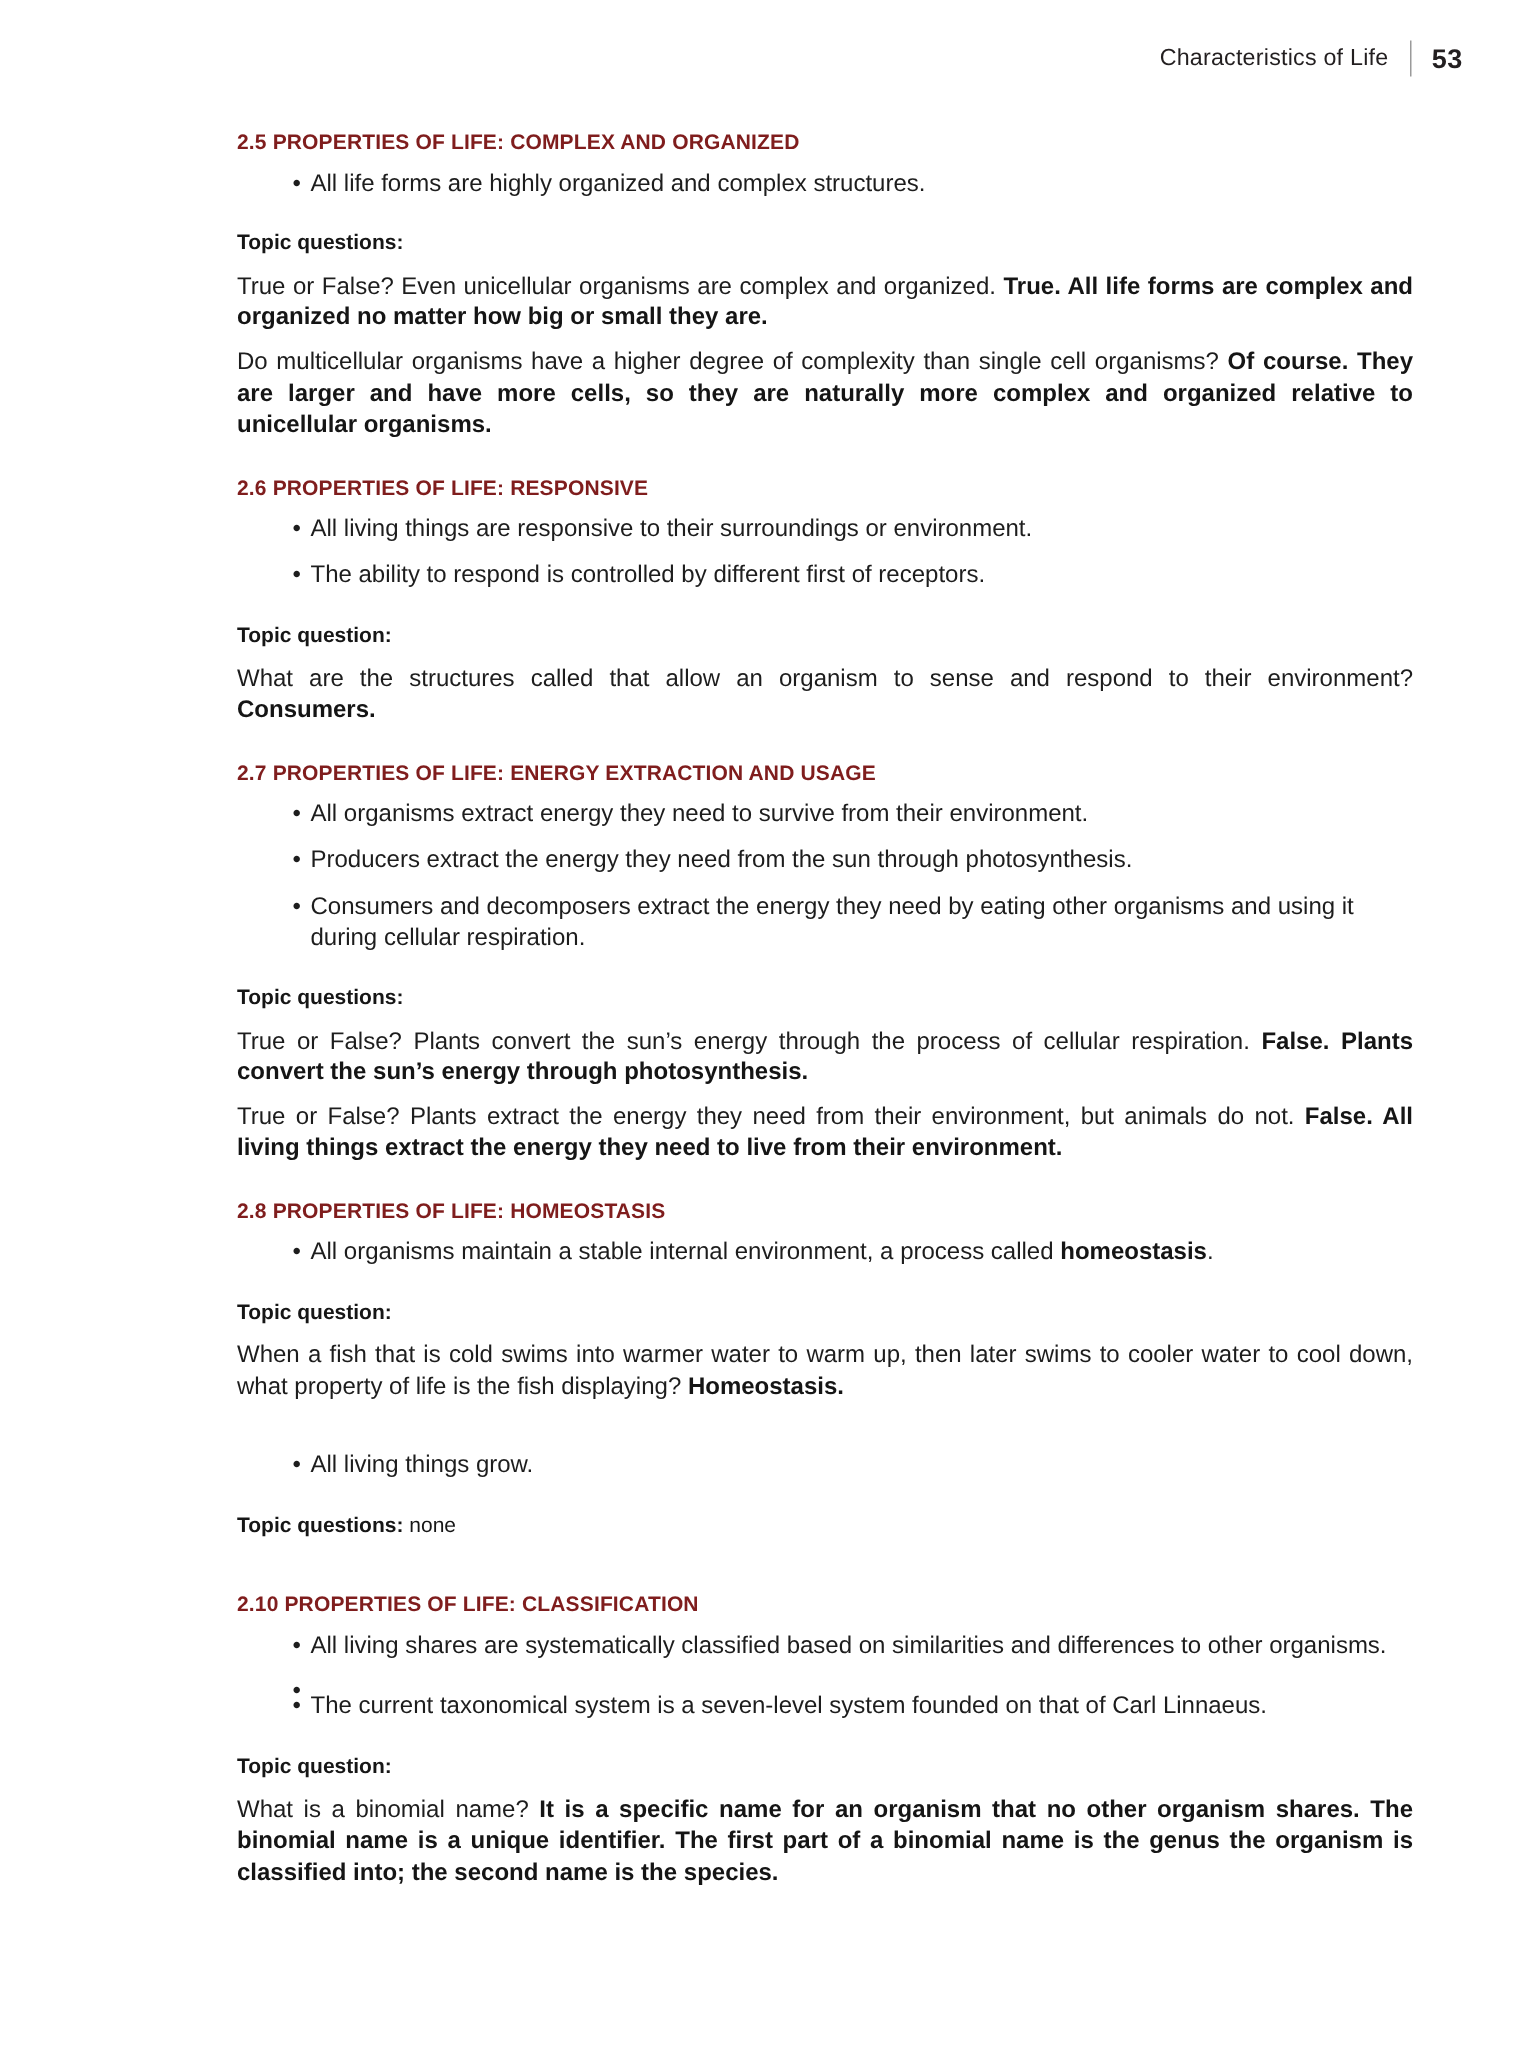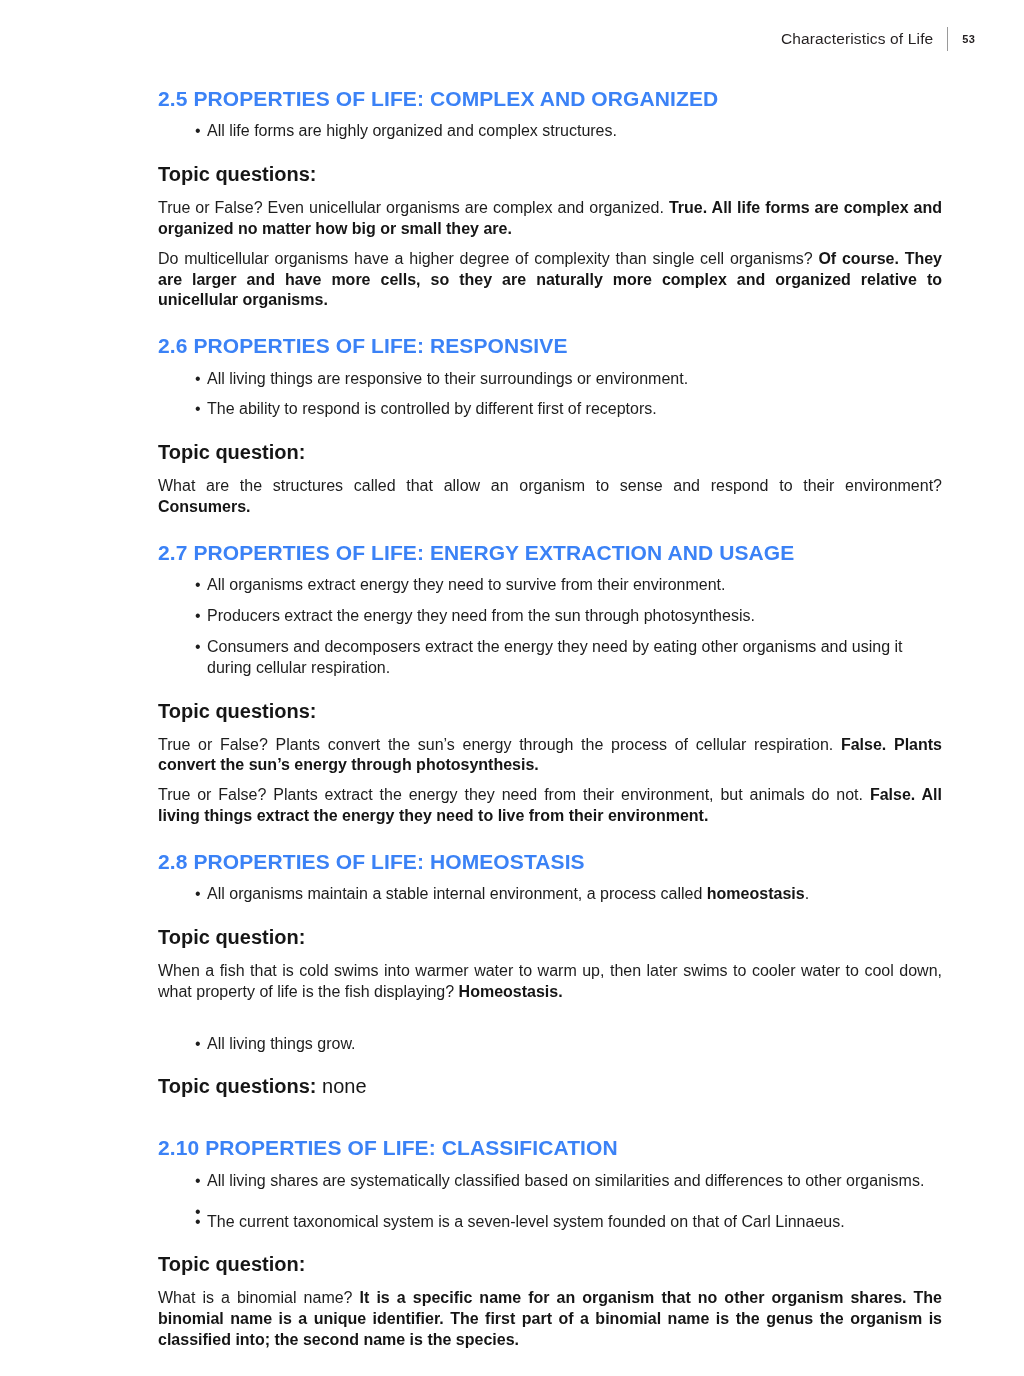--- a/index.html
+++ b/index.html
@@ -40,57 +40,57 @@
     line-height: 1;
   }
   .running-head .rh-rule {
     width: 1px;
     height: 24px;
     background: #9a9a9a;
     margin: 0 14px;
     flex: 0 0 auto;
   }
   .running-head .rh-pageno {
-    font-size: 11px;
+    font-size: 18px;
     font-weight: bold;
     color: #231f20;
     line-height: 1;
     letter-spacing: 0.2px;
   }
 
   
   .content {
     position: absolute;
     left: 158px;
     top: 86px;
     width: 784px;
   }
 
   h2.section-head {
-    font-size: 21px;
+    font-size: 14px;
     font-weight: bold;
     letter-spacing: 0.1px;
-    color: #3b82f6;
+    color: #7f1d1d;
     margin: 0;
     padding: 0;
     line-height: 1.26;
   }
 
   p.para {
     font-size: 16px;
     line-height: 1.3;
     margin: 0;
     padding: 0;
     color: #1d1d1d;
     text-align: justify;
     text-justify: inter-word;
   }
 
   p.label {
-    font-size: 20px;
+    font-size: 14px;
     font-weight: bold;
     line-height: 1.3;
     margin: 0;
     padding: 0;
     color: #161616;
   }
   p.label .lbl-extra { font-weight: normal; margin-top: 32px; }
 
   ul.bullets {
     list-style: none;

